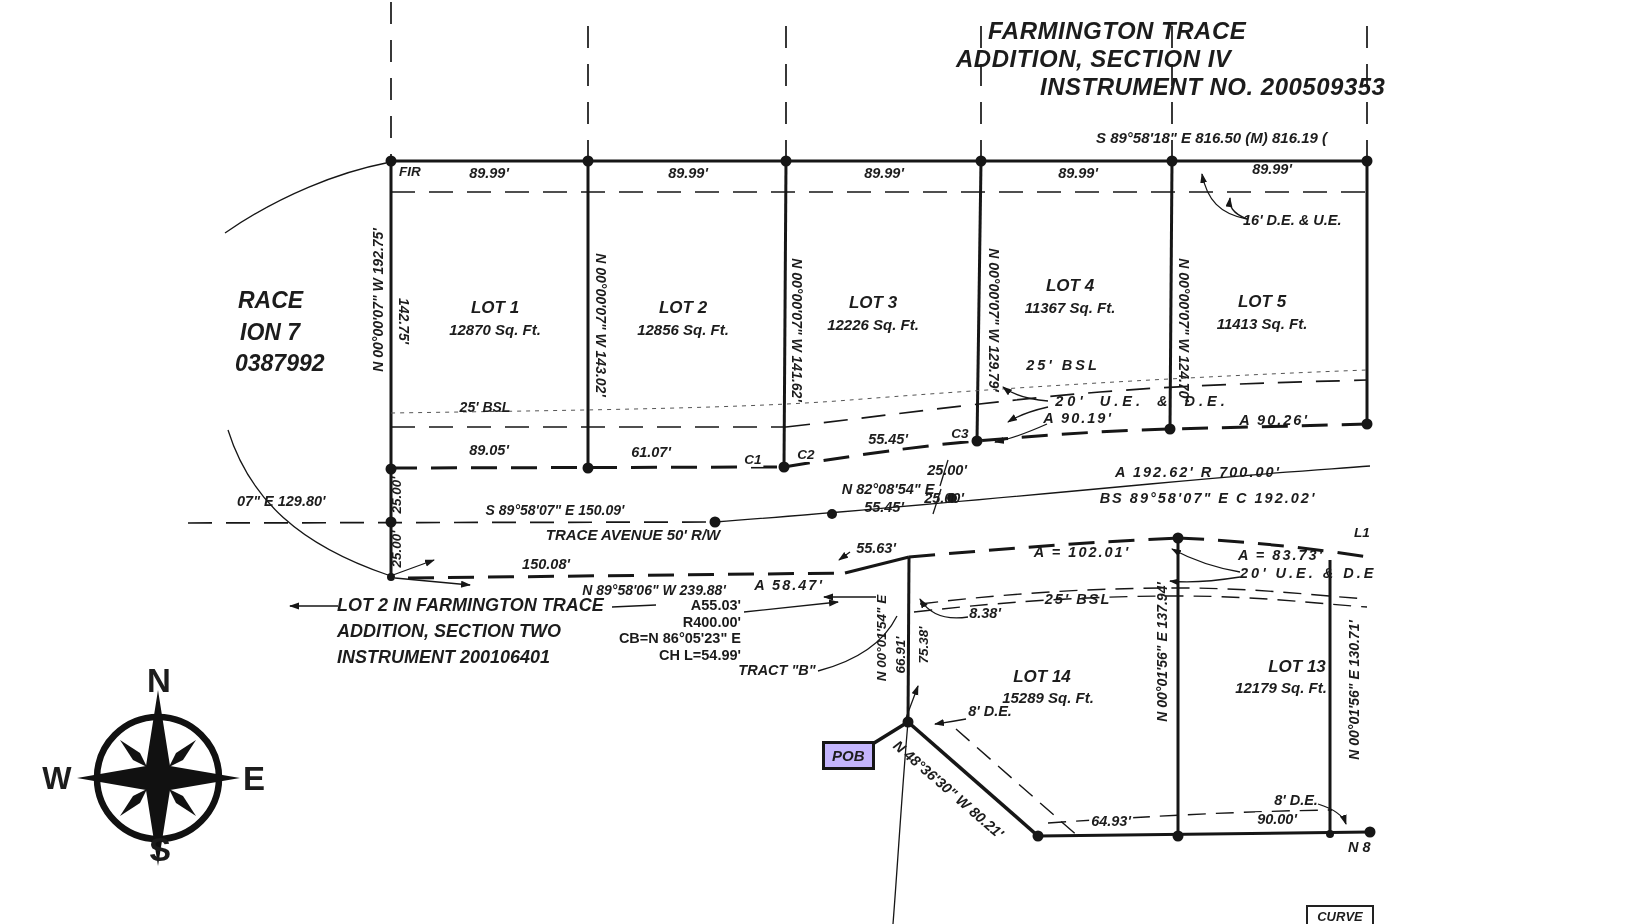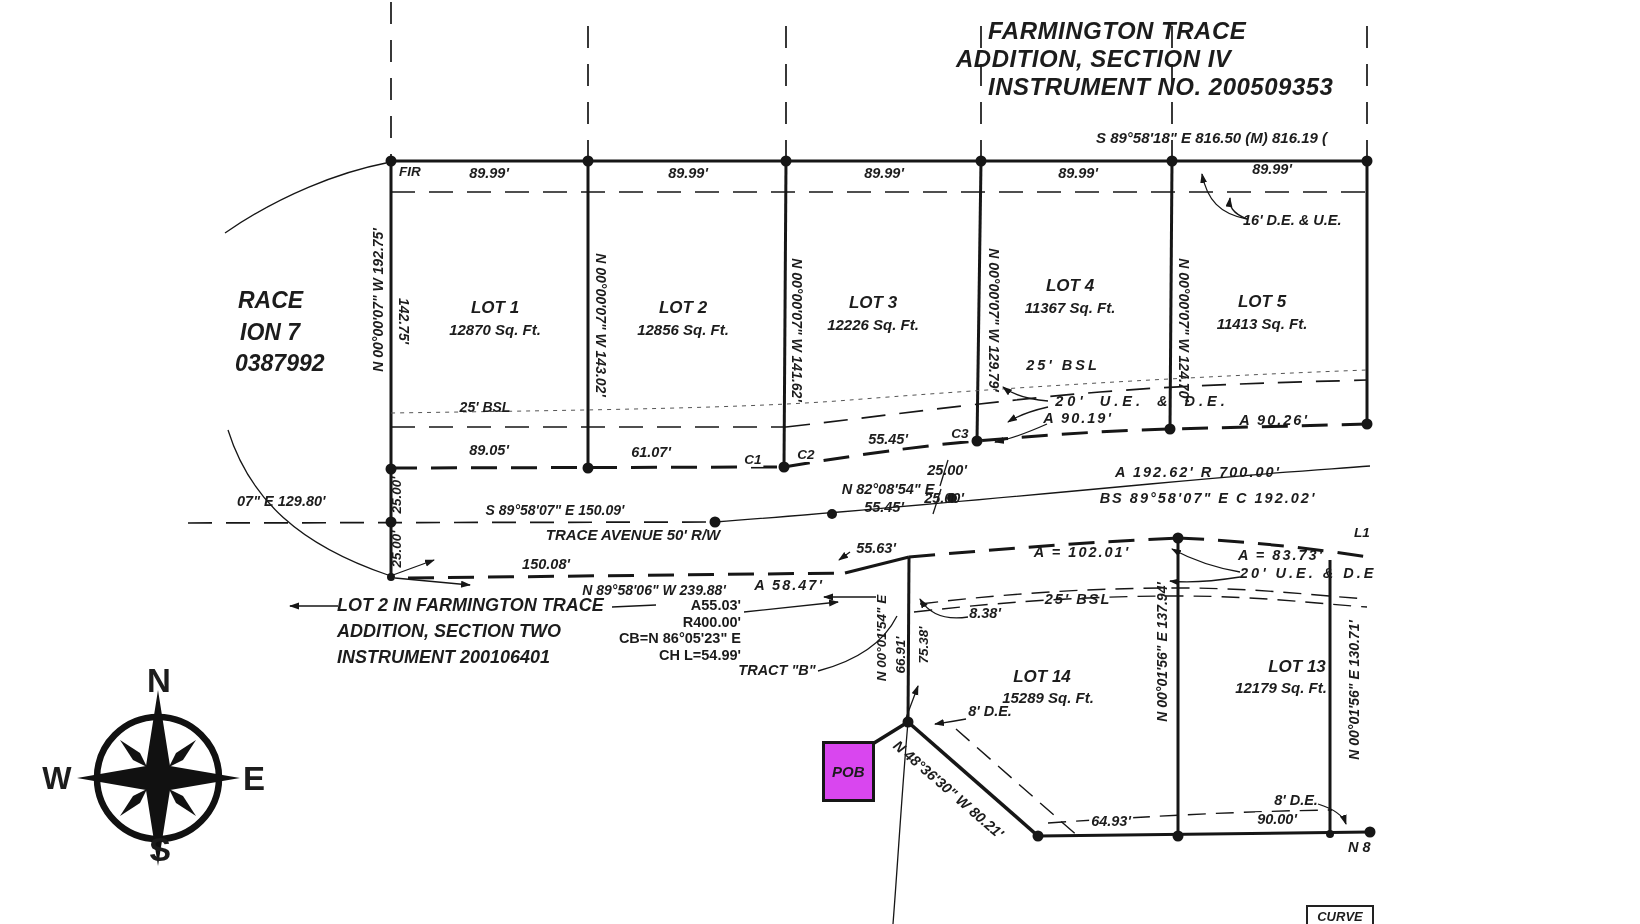--- a/index.html
+++ b/index.html
@@ -11,22 +11,22 @@
   .la{transform:none;}            
   .v-up{transform:translate(-50%,-50%) rotate(-90deg);}   
   .v-down{transform:translate(-50%,-50%) rotate(90deg);}  
   .ls2{letter-spacing:2px;} .ls3{letter-spacing:3px;} .ls4{letter-spacing:4px;word-spacing:5px;}
   .wbg{background:#fff;padding:0 2px;}
   .title{font-size:24px;letter-spacing:.5px;}
   .lotname{font-size:17px;} .lotarea{font-size:15px;}
   .ann{font-size:14.5px;} .sm{font-size:13.5px;}
   .frag{font-size:23px;}
   .note{font-size:18px;}
-  .pob-box{position:absolute;border:3px solid #161616;background:#d946ef;font-weight:800;
-           font-style:italic;font-size:15px;padding:19px 7px;}
+  .pob-box{position:absolute;border:3px solid #161616;background:#c4b5fd;font-weight:800;
+           font-style:italic;font-size:15px;padding:3px 7px;}
   .curve-box{position:absolute;border:2px solid #222;background:#fff;font-weight:bold;font-style:italic;
              font-size:13px;text-align:center;padding-top:2px;}
   .cblock{position:absolute;text-align:right;font-weight:bold;font-size:14.5px;line-height:16.5px;}
   .compass-letter{position:absolute;font-weight:900;font-style:normal;font-size:33px;transform:translate(-50%,-50%);}
 </style>
 </head>
 <body>
 
 <div class="stage">
 
@@ -151,21 +151,21 @@
           <polygon points="169,789 183,796 196,816 176,803"></polygon>
           <polygon points="147,789 140,803 120,816 133,796"></polygon>
           <polygon points="147,767 133,760 120,740 140,753"></polygon>
         </g>
       </g>
     </g>
   </svg>
 
   <div class="lbl la title" style="left:988px;top:18px;">FARMINGTON TRACE</div>
   <div class="lbl la title" style="left:956px;top:46px;">ADDITION, SECTION IV</div>
-  <div class="lbl la title" style="left:988px;top:74px;">INSTRUMENT NO. 200509353</div>
+  <div class="lbl la title" style="left:1040px;top:74px;">INSTRUMENT NO. 200509353</div>
 
   <div class="lbl la ann" style="left:1096px;top:130px;font-size:15px;">S 89°58'18" E  816.50 (M) 816.19 (</div>
   <div class="lbl la sm" style="left:399px;top:165px;">FIR</div>
   <div class="lbl ann" style="left:489px;top:174px;">89.99'</div>
   <div class="lbl ann" style="left:688px;top:174px;">89.99'</div>
   <div class="lbl ann" style="left:884px;top:174px;">89.99'</div>
   <div class="lbl ann" style="left:1078px;top:174px;">89.99'</div>
   <div class="lbl ann" style="left:1272px;top:170px;">89.99'</div>
   <div class="lbl la ann" style="left:1243px;top:213px;">16' D.E. &amp; U.E.</div>
 

